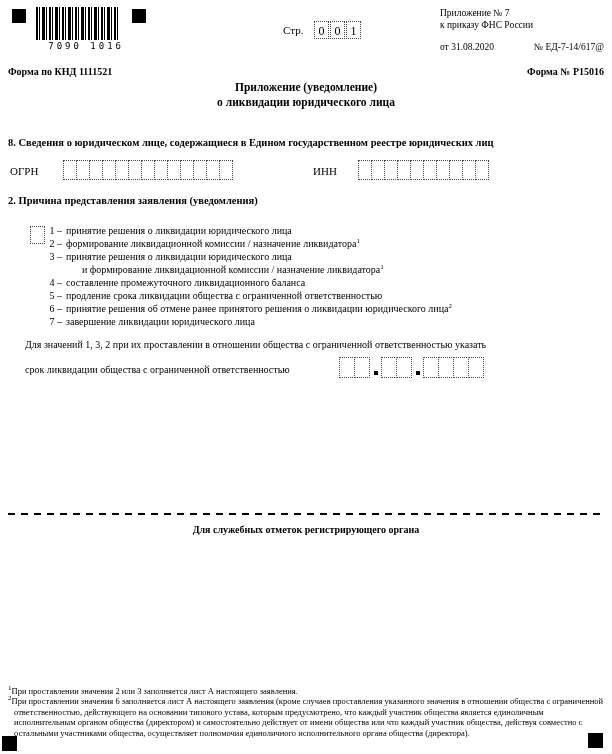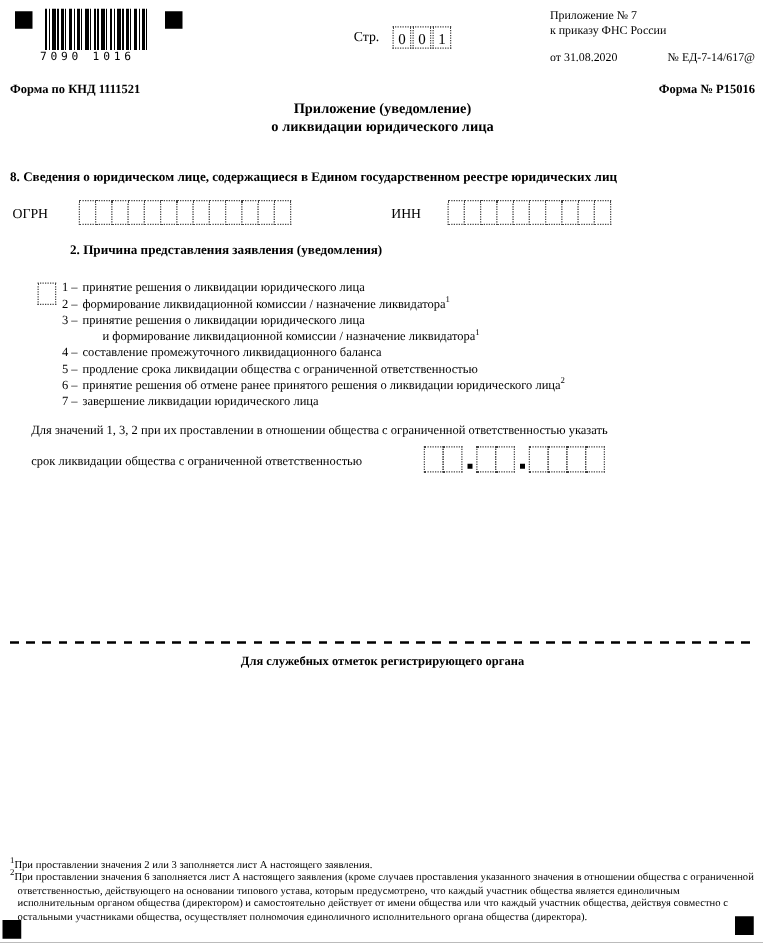--- a/index.html
+++ b/index.html
@@ -11,21 +11,21 @@
   .abs{position:absolute;}
   .sq{position:absolute;width:14px;height:14px;background:#000;}
   
   #barcode{
     position:absolute;left:36px;top:7px;width:84px;height:33px;
     background:repeating-linear-gradient(90deg,
       #000 0 2px,#fff 2px 3px,#000 3px 4px,#fff 4px 6px,
       #000 6px 9px,#fff 9px 10px,#000 10px 11px,#fff 11px 13px);
   }
   #barcode-digits{
-    position:absolute;left:32px;top:41px;width:92px;text-align:left;
+    position:absolute;left:32px;top:41px;width:92px;text-align:right;
     font-family:"DejaVu Sans Mono", monospace;font-size:9px;letter-spacing:3px;
     white-space:nowrap;
   }
   .cellrow{display:flex;}
   .cell{
     display:inline-block;width:14px;height:20px;border:1px dotted #444;
     margin-left:-1px;background:#fff;box-sizing:border-box;
   }
   .cell:first-child{margin-left:0;}
   .pagecell{
@@ -116,21 +116,21 @@
       <span class="cell"></span>
       <span class="cell"></span>
       <span class="cell"></span>
       <span class="cell"></span>
       <span class="cell"></span>
       <span class="cell"></span>
       <span class="cell"></span>
       <span class="cell"></span>
     </div>
 
-  <div class="abs h" style="left:8px;top:195px;margin-left:48px;">2. Причина представления заявления (уведомления)</div>
+  <div class="abs h" style="left:8px;top:195px;">2. Причина представления заявления (уведомления)</div>
   <div class="chk"></div>
 
   <div class="abs" style="left:46px;top:224px;">
     <div class="reason-row">
       <span class="reason-num">1 –</span>
       <span class="reason-text"><span>принятие решения о ликвидации юридического лица</span><sup></sup></span>
     </div>
     <div class="reason-row">
       <span class="reason-num">2 –</span>
       <span class="reason-text"><span>формирование ликвидационной комиссии / назначение ликвидатора</span><sup>1</sup></span>

